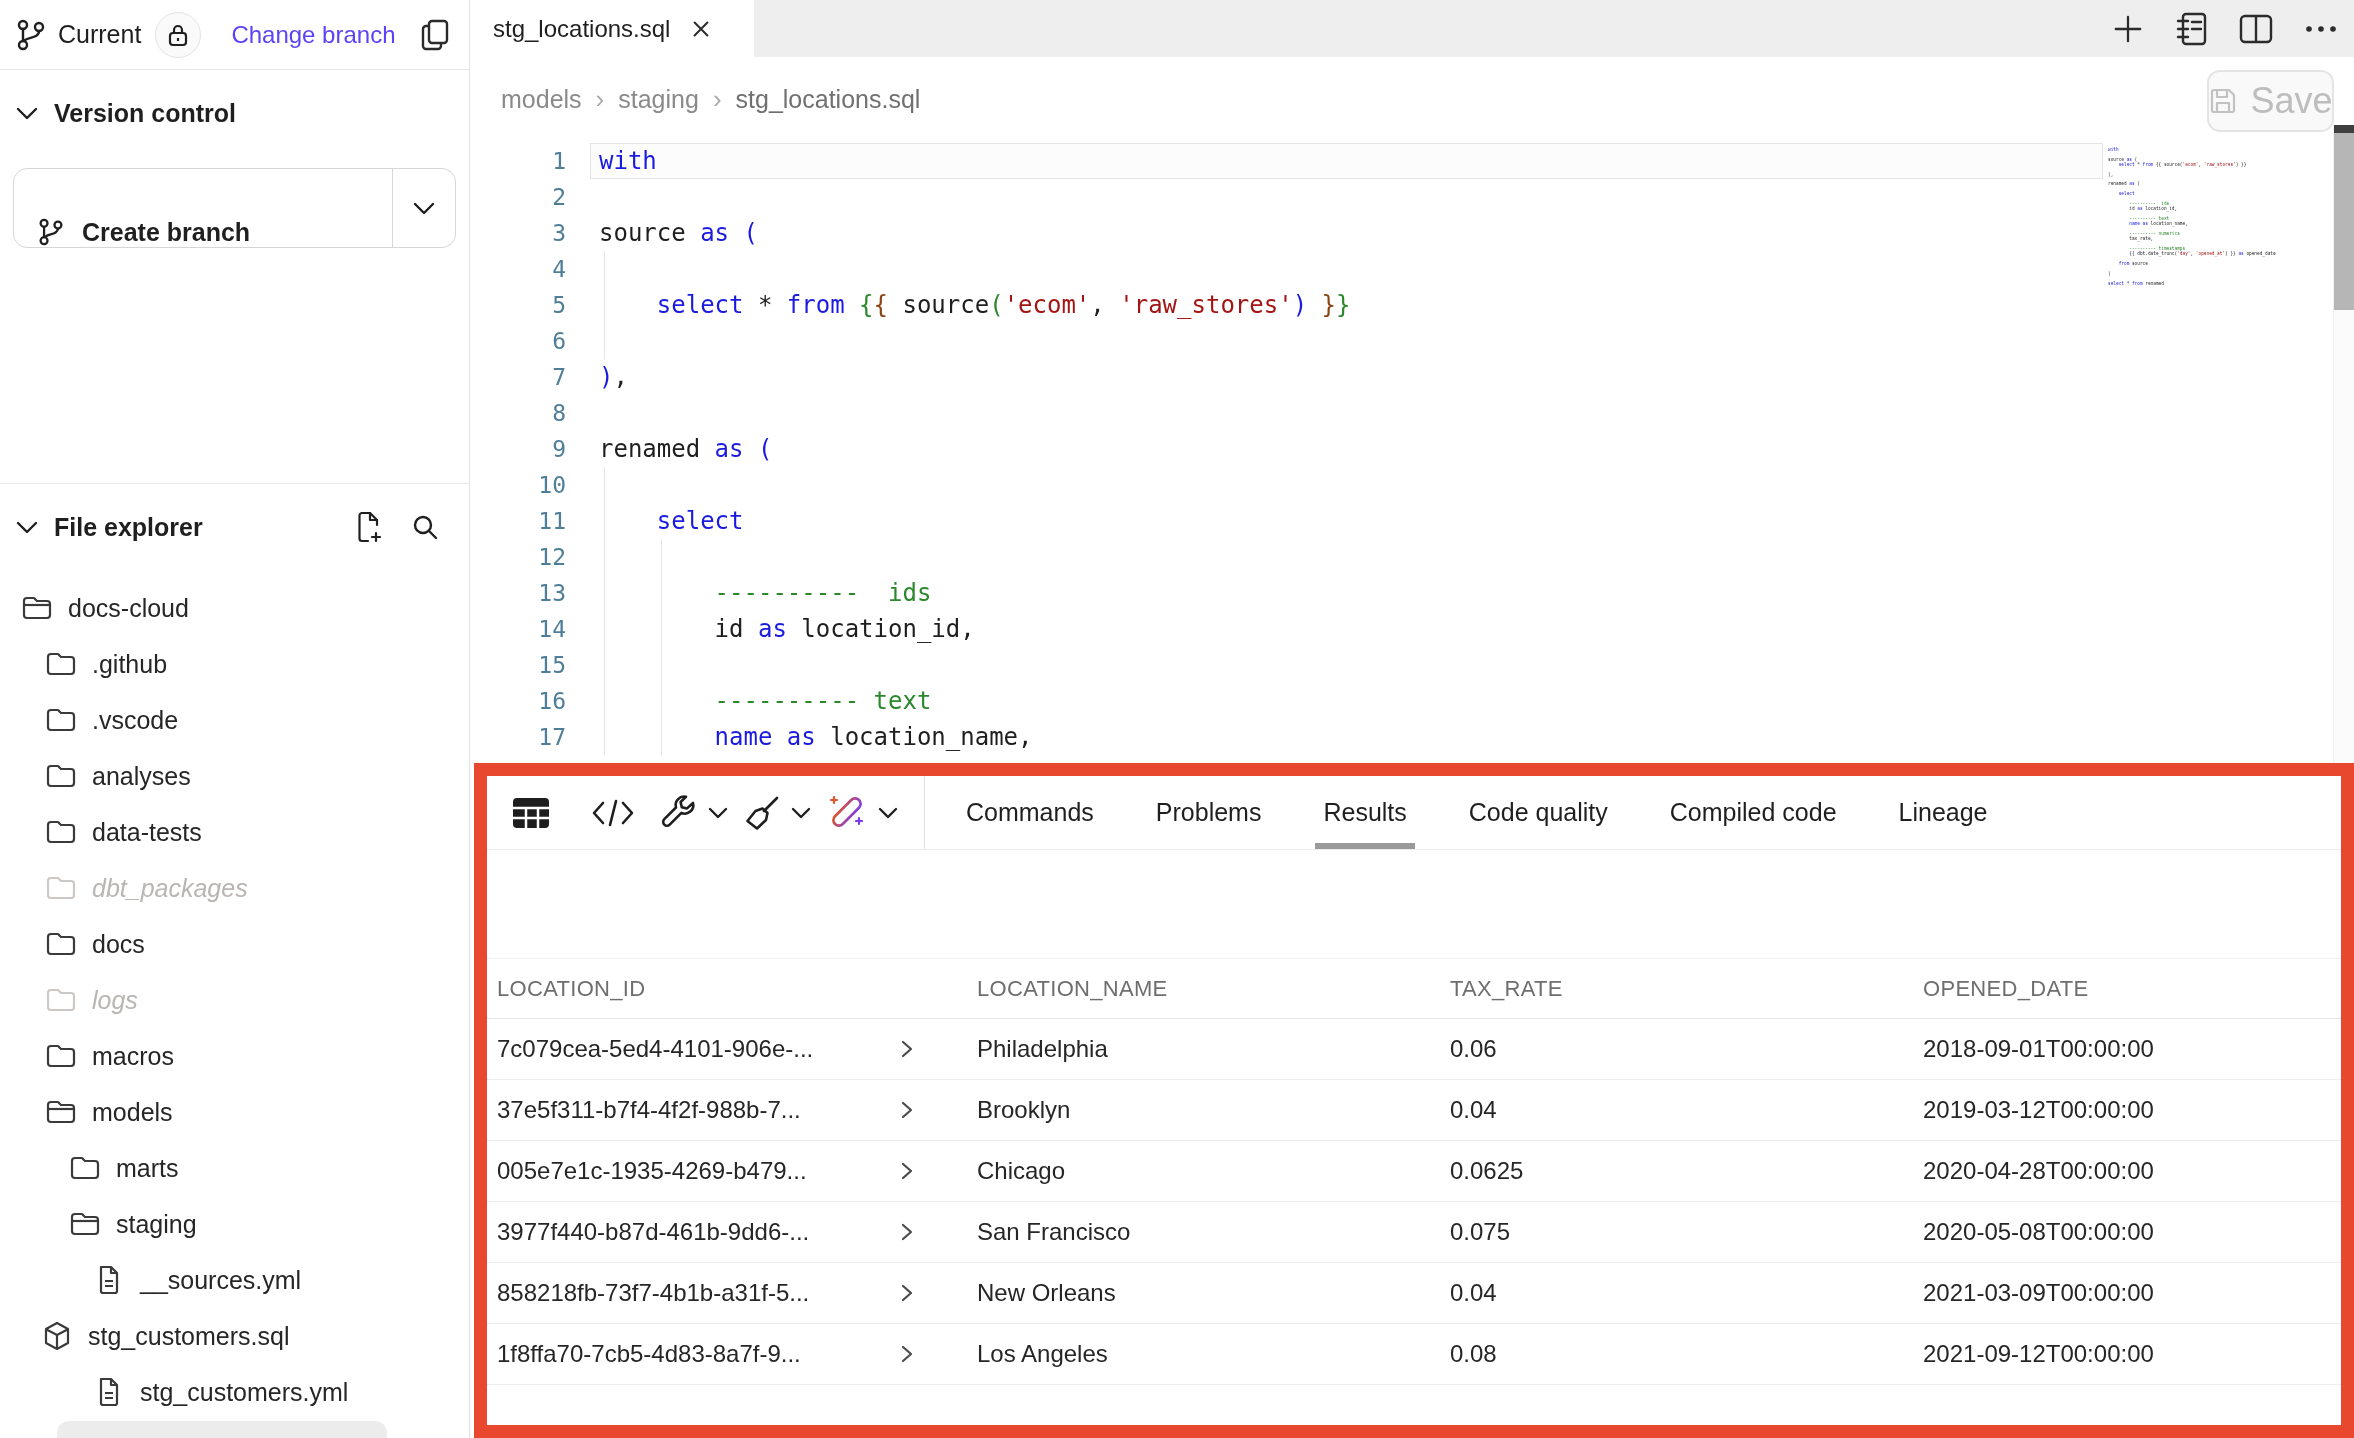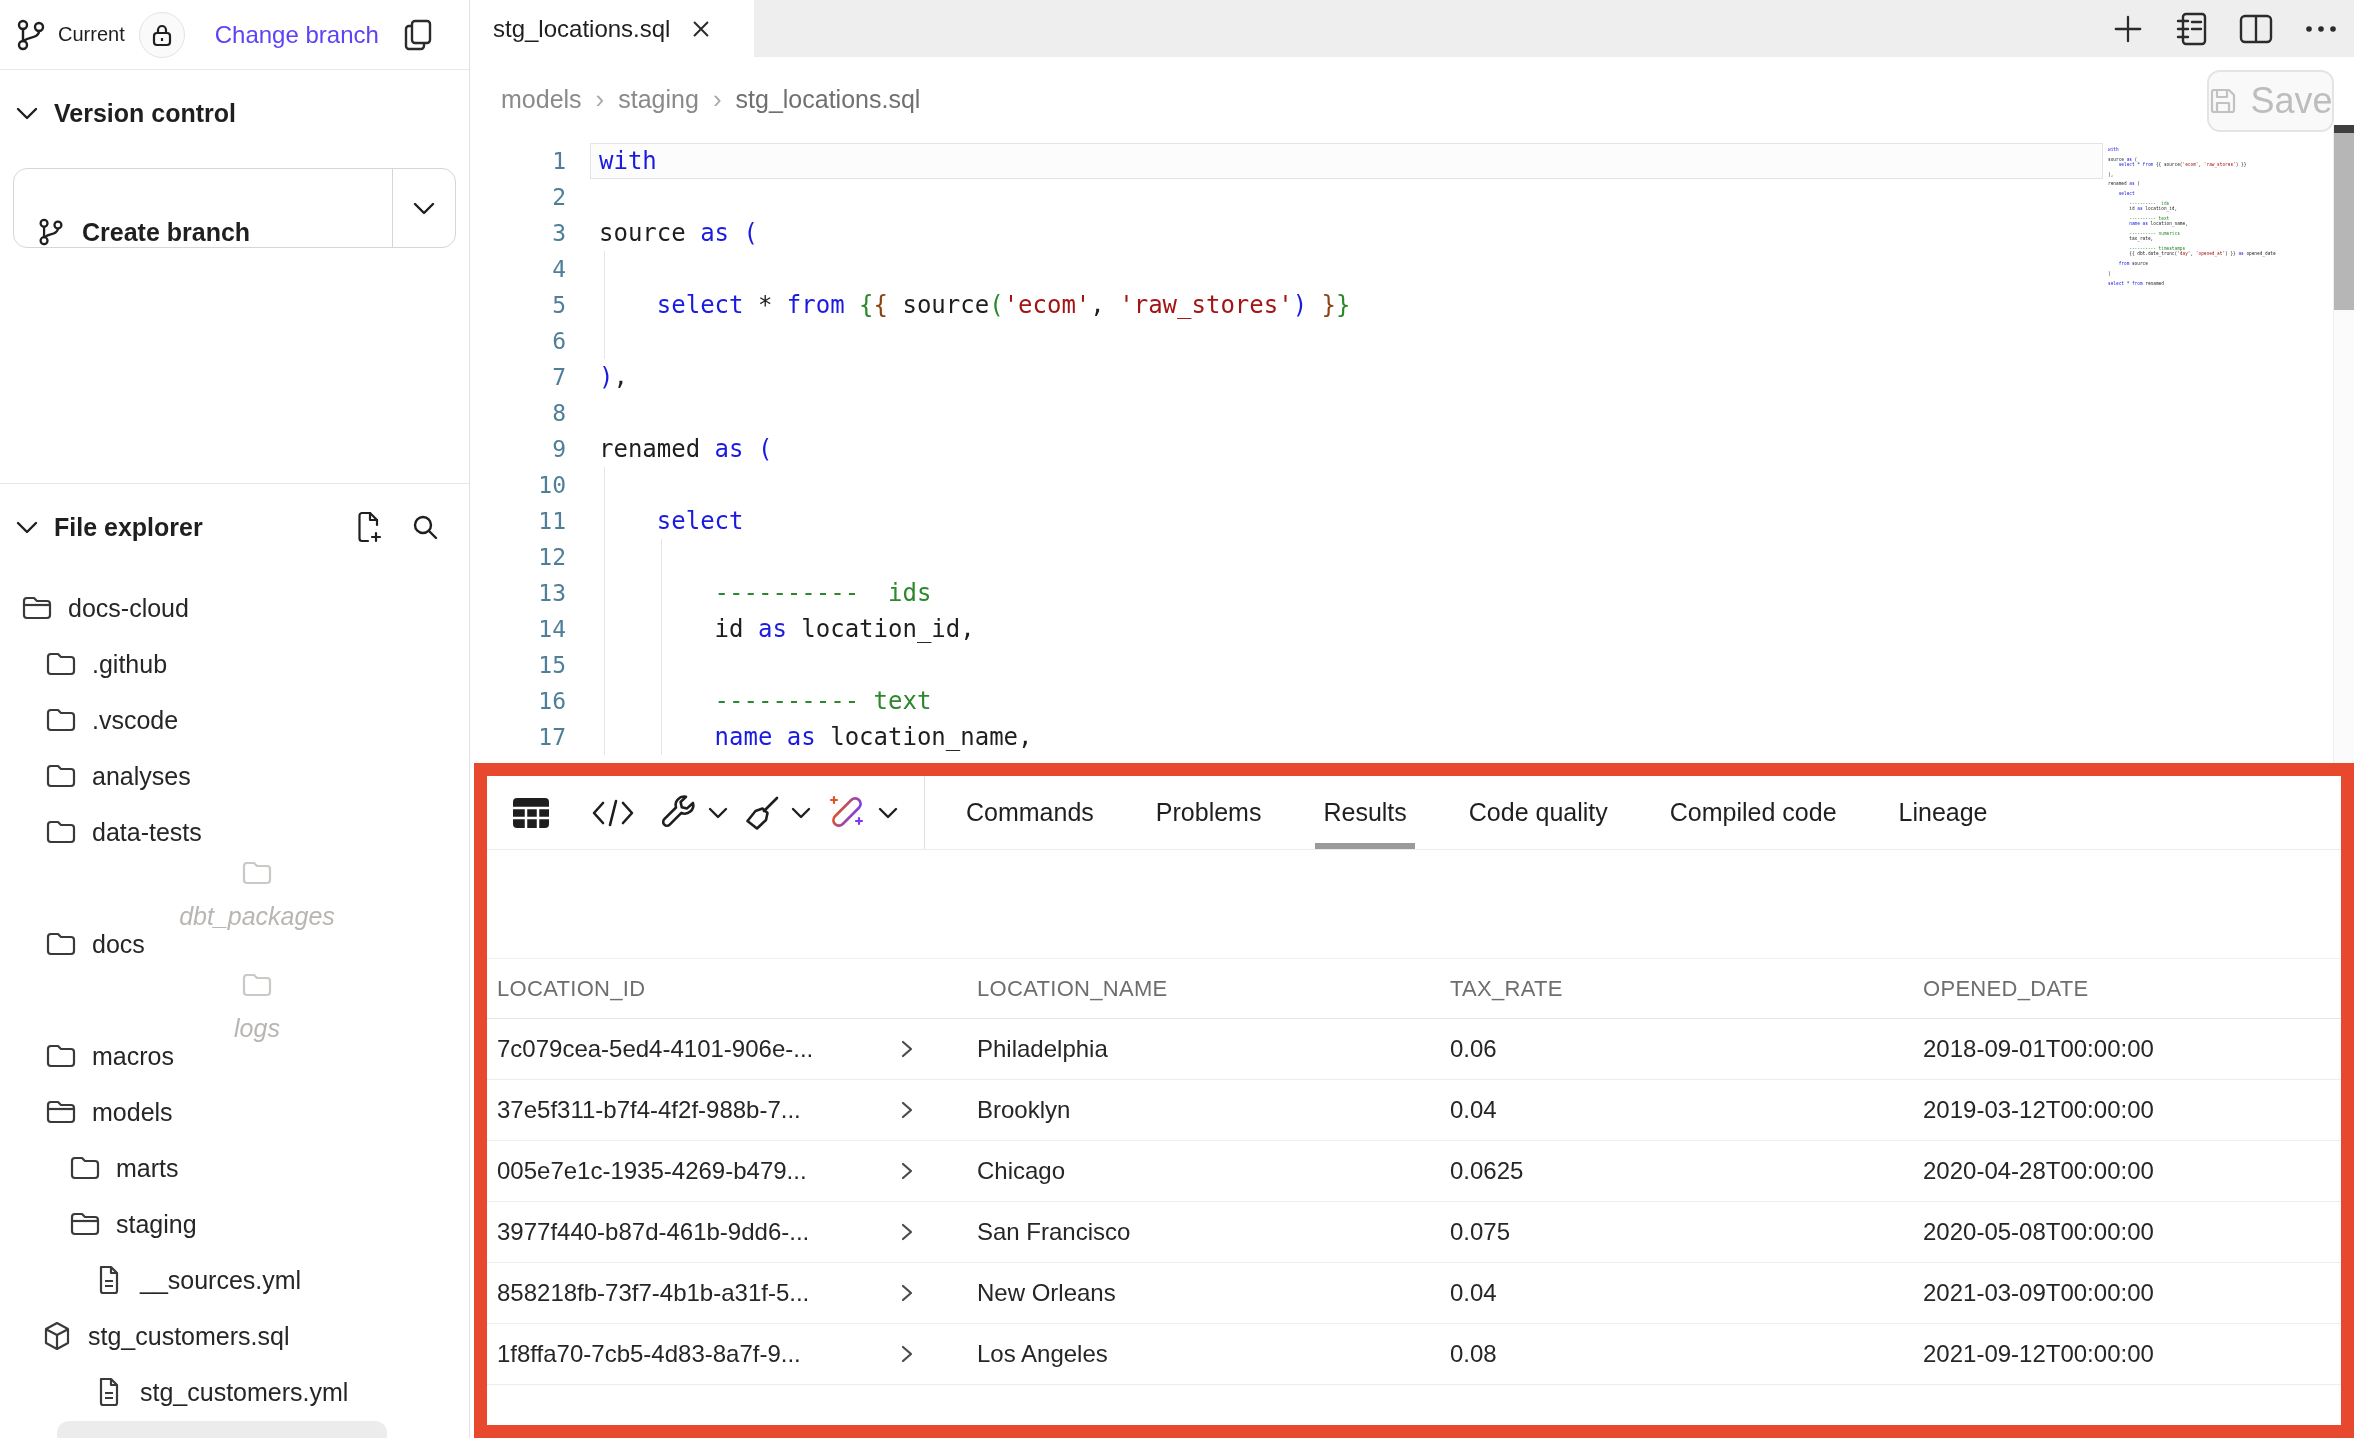--- a/index.html
+++ b/index.html
@@ -3,37 +3,37 @@
 <meta charset="utf-8">
 <style>
   html,body{margin:0;padding:0;background:#fff;}
   #app{position:relative;width:2354px;height:1438px;background:#fff;overflow:hidden;
        font-family:"Liberation Sans",sans-serif;color:#1f1f1f;}
   svg{display:block;}
 
   
   .sidebar{position:absolute;left:0;top:0;width:470px;height:1438px;background:#fff;border-right:1px solid #e2e2e2;box-sizing:border-box;}
   .vc-topbar{position:absolute;top:0;left:0;width:100%;height:70px;border-bottom:1px solid #e8e8e8;display:flex;align-items:center;padding:0 0 0 16px;box-sizing:border-box;}
-  .current-label{font-size:20px;margin-left:12px;text-align:center;}
+  .current-label{font-size:25px;margin-left:12px;text-align:center;}
   .lock-badge{width:44px;height:44px;border-radius:50%;border:1px solid #e3e3e3;background:#fafafa;display:flex;align-items:center;justify-content:center;margin-left:14px;}
   .change-branch{color:#5c43f5;font-size:24px;margin-left:30px;cursor:pointer;}
   .copy-btn{margin-left:24px;}
   .section-head{display:flex;align-items:center;font-weight:bold;font-size:25px;}
   .section-head .chev{margin-right:16px;display:flex;}
   .vc-head{position:absolute;top:93px;left:16px;right:16px;height:40px;}
   .create-branch{position:absolute;top:168px;left:13px;width:443px;height:80px;border:1px solid #d6d6d6;border-radius:14px;background:#fff;display:flex;align-items:stretch;box-sizing:border-box;}
   .cb-main{flex:1;display:flex;align-items:flex-end;gap:18px;padding-left:24px;font-size:25px;font-weight:bold;}
   .cb-divider{width:1px;background:#d6d6d6;}
   .cb-chevron{width:62px;display:flex;align-items:center;justify-content:center;}
   .fe-sep{position:absolute;top:483px;left:0;right:0;height:1px;background:#e8e8e8;}
   .fe-head{position:absolute;top:507px;left:16px;right:30px;height:40px;}
   .fe-actions{margin-left:auto;display:flex;gap:28px;align-items:center;}
   .file-tree{position:absolute;top:580px;left:0;right:1px;}
   .tree-row{height:56px;display:flex;align-items:center;gap:16px;font-size:25px;color:#262626;cursor:pointer;}
-  .tree-row.muted{color:#b8b5b2;font-style:italic;flex-direction:column;}
+  .tree-row.muted{color:#b8b5b2;font-style:italic;}
   .tree-row.muted svg *{stroke:#cbc8c5;}
   .tree-ico{display:flex;width:30px;justify-content:center;}
   .tree-selected-partial{position:absolute;left:57px;top:1421px;width:330px;height:26px;border-radius:12px;background:#ececec;}
 
   
   .main{position:absolute;left:471px;top:0;width:1883px;height:1438px;}
   .tabbar{position:absolute;top:0;left:0;right:0;height:57px;background:#efeeee;}
   .tab{position:absolute;left:0;top:0;width:283px;height:57px;background:#fff;display:flex;align-items:center;gap:20px;padding:0 22px;box-sizing:border-box;font-size:24px;}
   .tab-title{white-space:nowrap;}
   .tabbar-icons{position:absolute;right:16px;top:0;height:57px;display:flex;align-items:center;gap:30px;}

